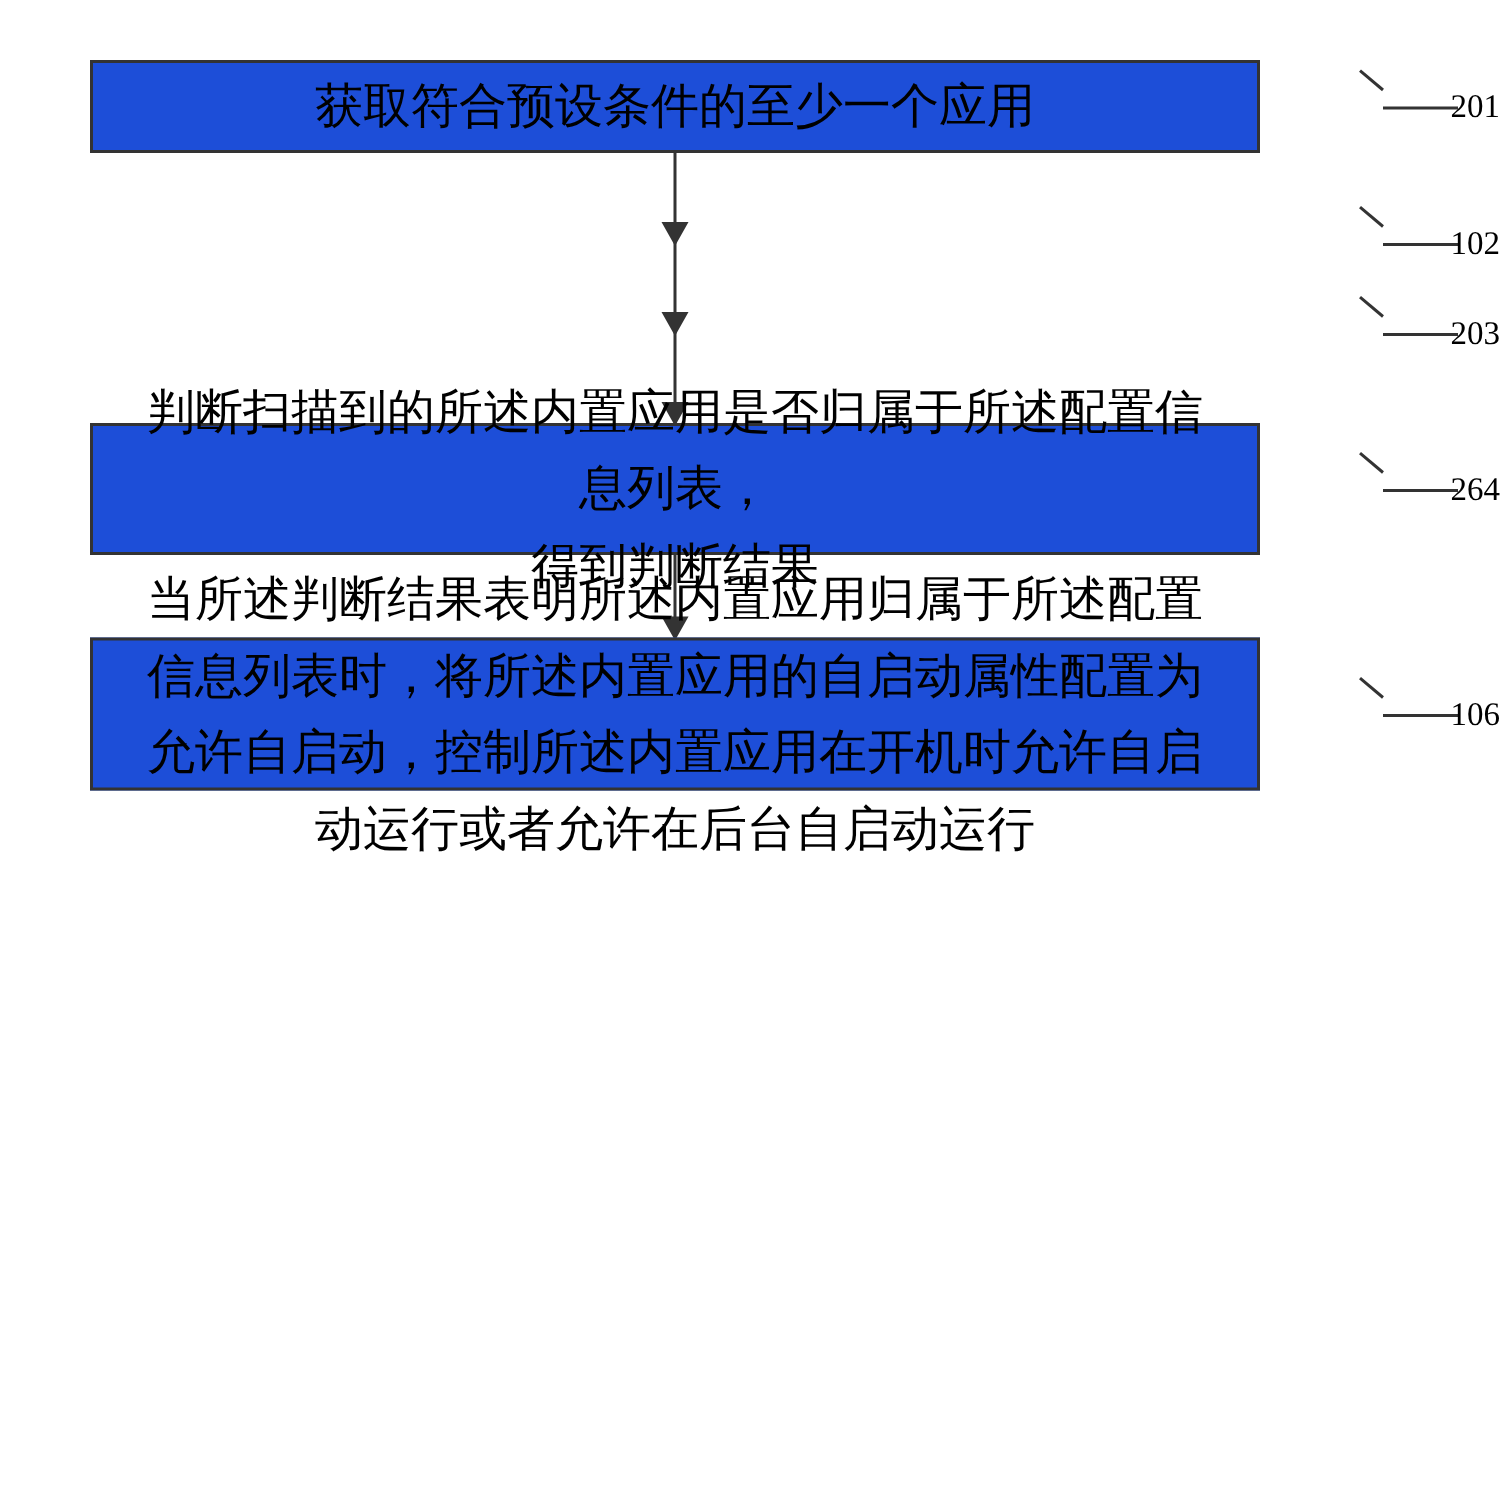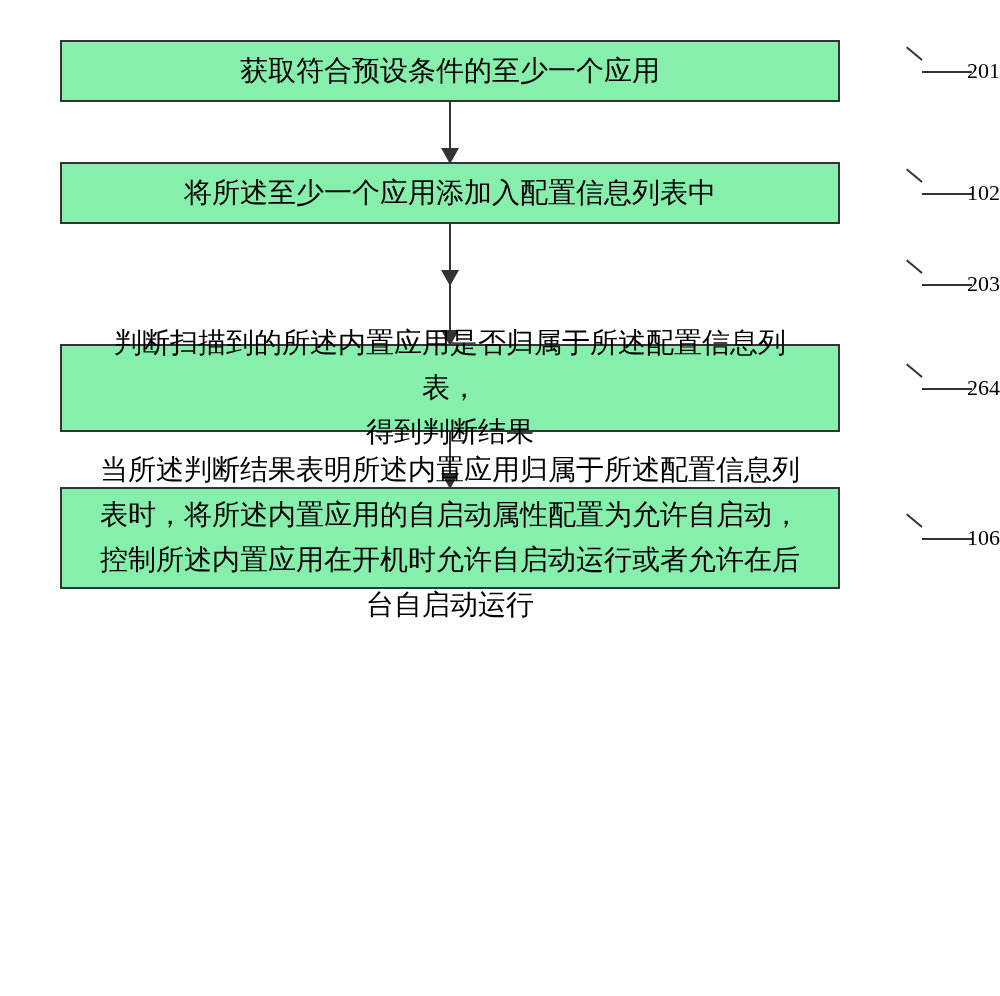--- a/index.html
+++ b/index.html
@@ -23,23 +23,23 @@
     width: 100%;
   }
   .box {
     border: 2px solid #333;
     width: 780px;
     padding: 16px 33px;
     display: flex;
     align-items: center;
     justify-content: center;
     text-align: center;
-    font-size: 28px;
+    font-size: 32px;
     line-height: 1.6;
-    background: #86efac;
+    background: #1d4ed8;
   }
   .label {
     position: absolute;
     right: -60px;
     top: 50%;
     transform: translateY(-50%);
     font-size: 22px;
     font-family: "Times New Roman", serif;
   }
   .lead {
@@ -77,23 +77,20 @@
     <div class="box h60">
       <span>获取符合预设条件的至少一个应用</span>
     </div>
     <div class="lead" style="right:-32px; top:50%; width:50px;"></div>
     <div class="lead" style="right:18px; top:calc(50% - 12px); width:20px; transform:rotate(40deg); transform-origin:right;"></div>
     <span class="label">201</span>
   </div>
   <div class="arrow-down ah60"></div>
 
   <div class="step-wrap">
-    <div class="box h60">
-      <span>将所述至少一个应用添加入配置信息列表中</span>
-    </div>
     <div class="lead" style="right:-32px; top:50%; width:50px;"></div>
     <div class="lead" style="right:18px; top:calc(50% - 12px); width:20px; transform:rotate(40deg); transform-origin:right;"></div>
     <span class="label">102</span>
   </div>
   <div class="arrow-down ah60"></div>
 
   <div class="step-wrap">
     <div class="lead" style="right:-32px; top:50%; width:50px;"></div>
     <div class="lead" style="right:18px; top:calc(50% - 12px); width:20px; transform:rotate(40deg); transform-origin:right;"></div>
     <span class="label">203</span>

